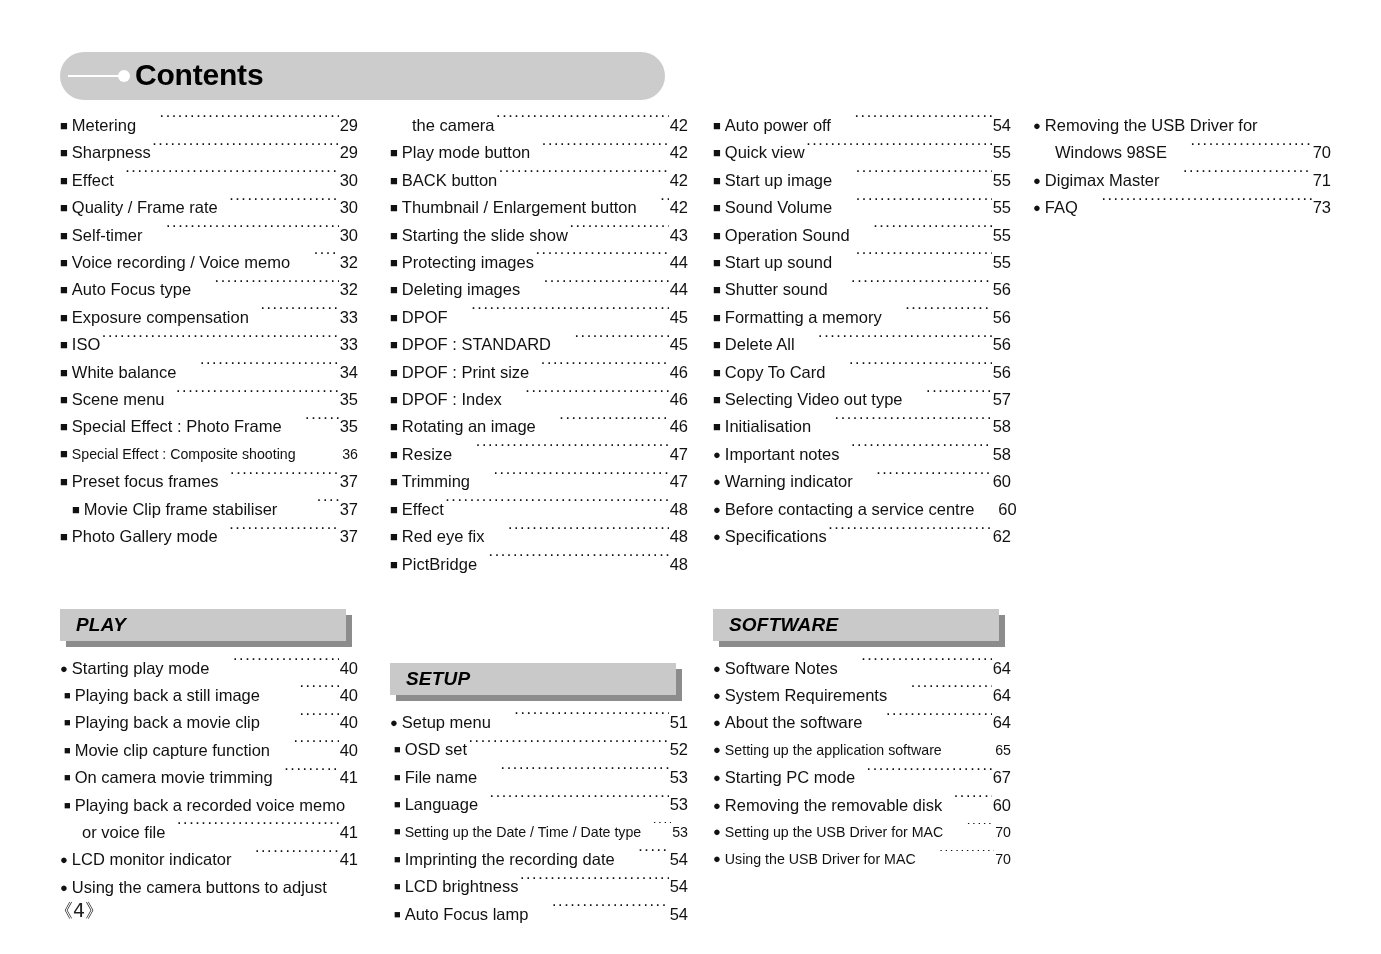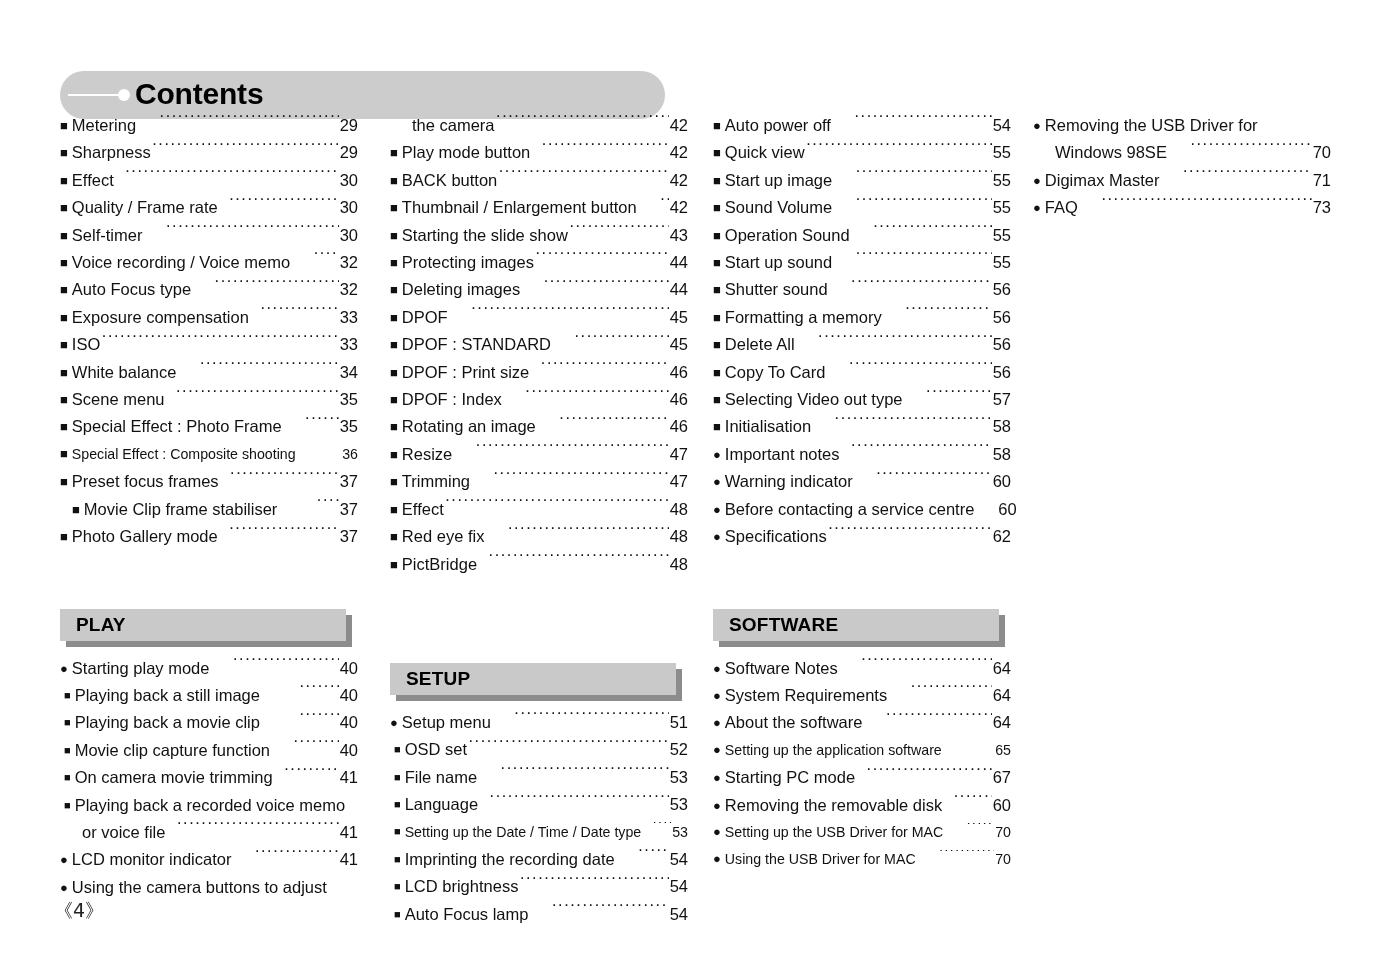--- a/index.html
+++ b/index.html
@@ -13,21 +13,21 @@
     font-family: "Liberation Sans", sans-serif;
     color: #000000;
     position: relative;
     overflow: hidden;
   }
 
   
   .banner {
     position: absolute;
     left: 60px;
-    top: 71px;
+    top: 52px;
     width: 605px;
     height: 48px;
     background: #cccccc;
     border-radius: 24px;
     display: flex;
     align-items: center;
   }
   .banner-rule {
     position: absolute;
     left: 8px;
@@ -148,20 +148,21 @@
   }
   .section-bar .face {
     position: absolute;
     left: 0;
     top: 0;
     width: 286px;
     height: 32px;
     background: #c9c9c9;
     display: flex;
     align-items: center;
+    font-style: italic;
   }
   .section-bar .face span {
     font-size: 19px;
     font-weight: bold;
     padding-left: 16px;
     letter-spacing: 0.2px;
   }
 
   .spacer-play    { height: 36px; }
   .spacer-setup   { height: 63px; }

